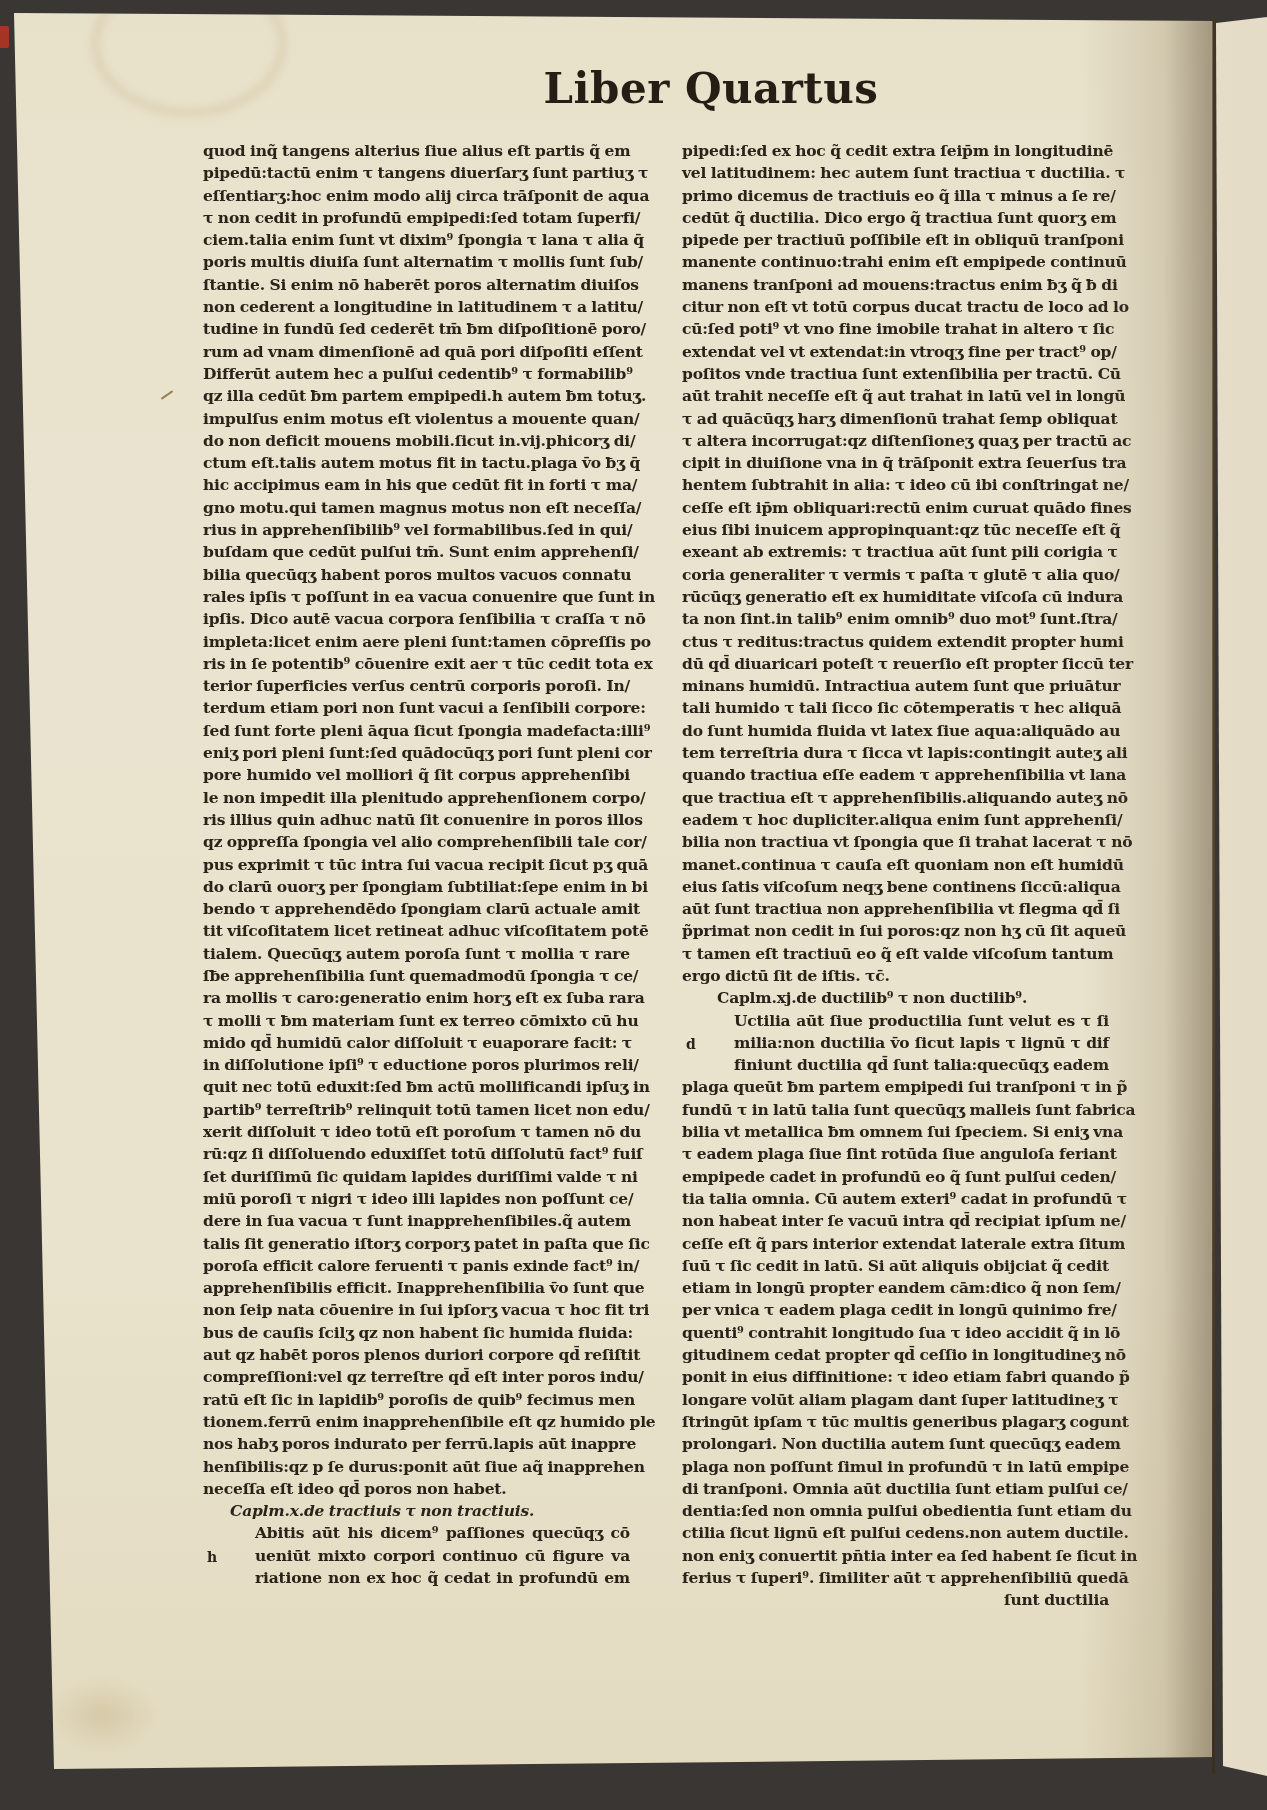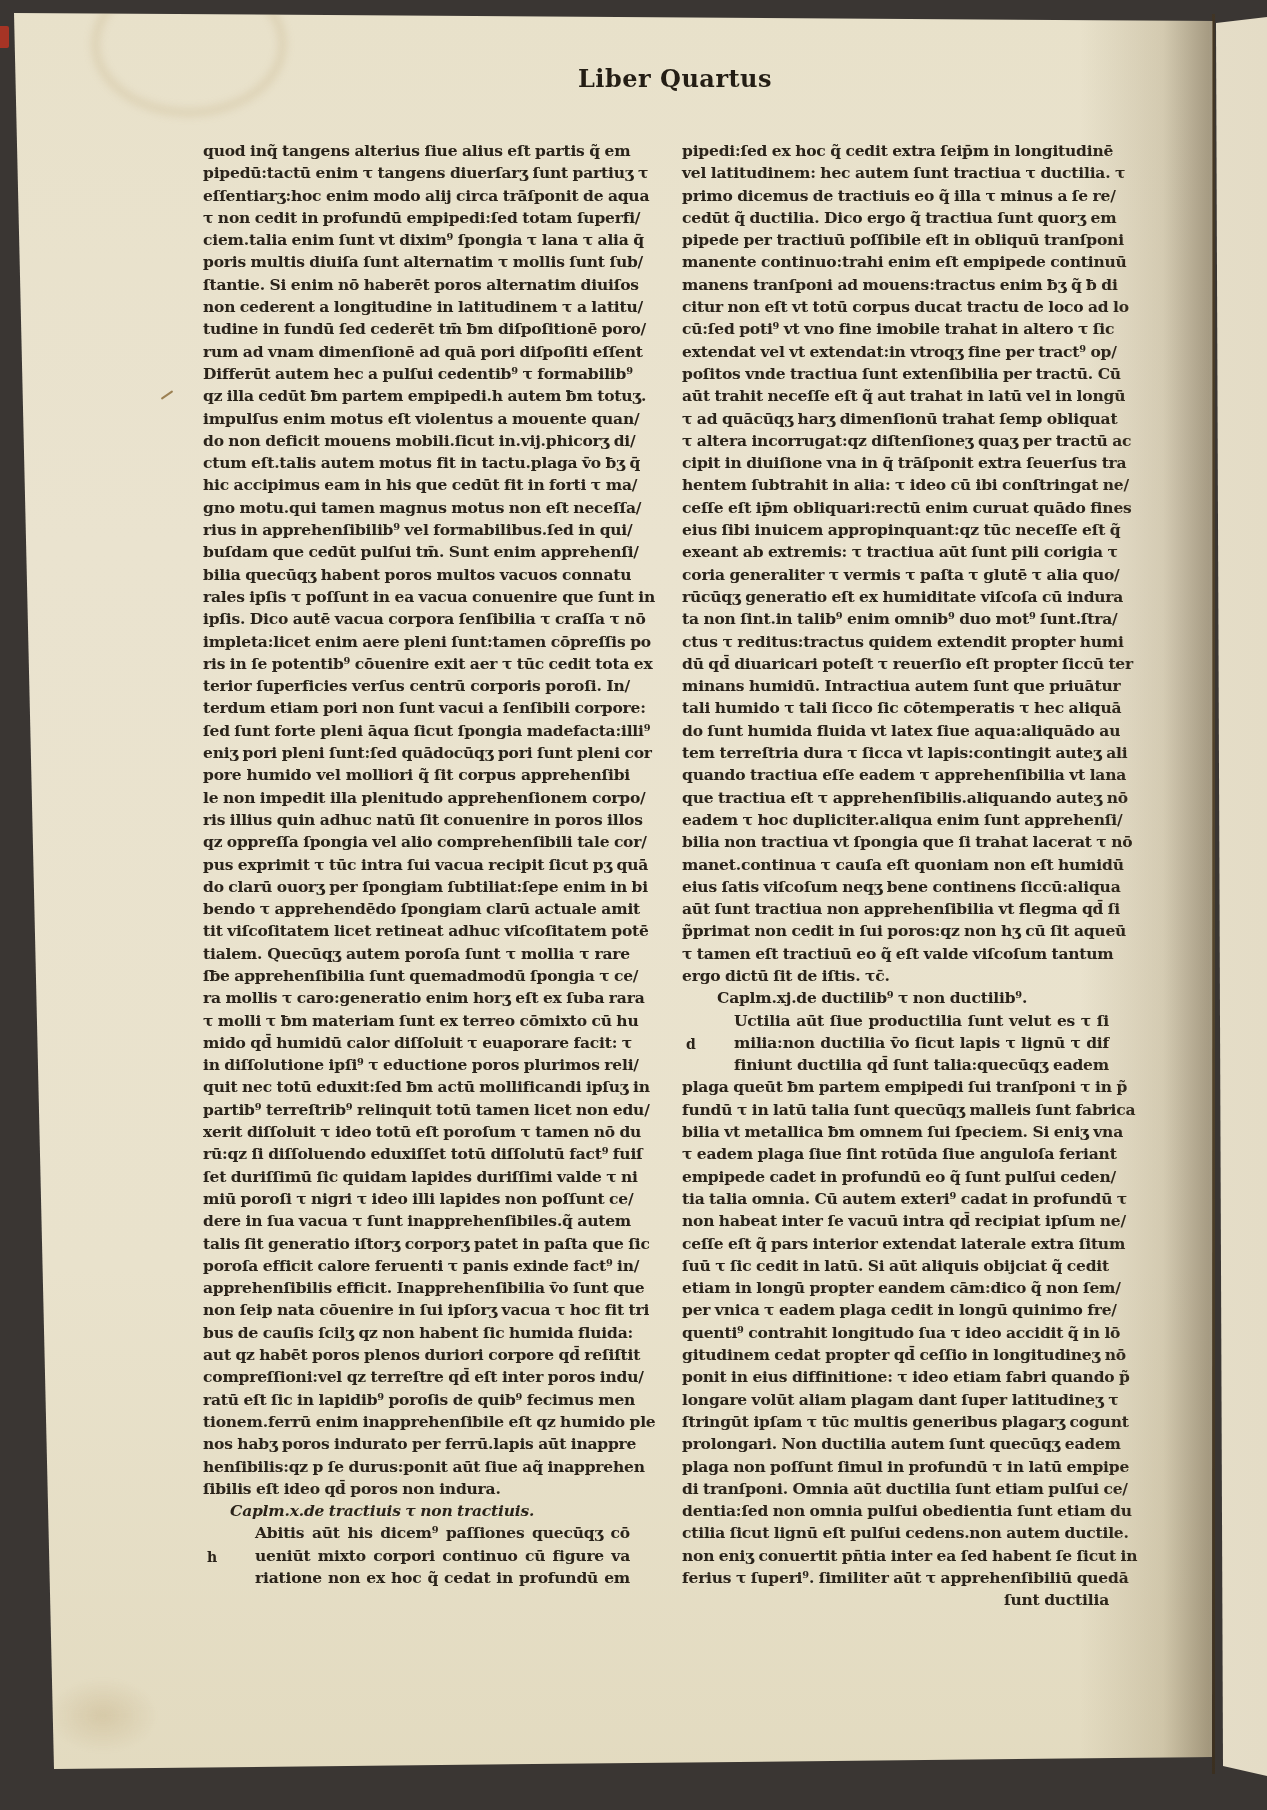--- a/index.html
+++ b/index.html
@@ -44,22 +44,22 @@
   .pen-mark{
     position:absolute;left:160px;top:394px;width:14px;height:2px;
     background:rgba(130,96,42,.75);transform:rotate(-35deg);border-radius:2px;
   }
   #red-tab{
     position:absolute;left:0;top:26px;width:9px;height:22px;
     background:#a63425;border-radius:0 2px 2px 0;
   }
   
   #header-title{
-    position:absolute;left:675px;top:64px;transform:translateX(-50%);
-    font-weight:bold;font-size:24px;color:#241e15;letter-spacing:.5px;
+    position:absolute;left:711px;top:64px;transform:translateX(-50%);
+    font-weight:bold;font-size:42px;color:#241e15;letter-spacing:.5px;
     white-space:nowrap;
   }
   .col{
     position:absolute;top:140px;width:427px;
     font-weight:bold;font-size:15.5px;line-height:22.3px;
     color:#2a231a;letter-spacing:-0.2px;word-spacing:-0.6px;
     text-rendering:optimizeLegibility;
   }
   #left-col{left:203px;}
   #right-col{left:682px;}
@@ -138,21 +138,21 @@
       <div class="ln j">poroſa efficit calore feruenti τ panis exinde  fact⁹  in/</div>
       <div class="ln j">apprehenſibilis efficit. Inapprehenſibilia v̄o ſunt que</div>
       <div class="ln j">non ſeip nata cōuenire in ſui ipſorʒ vacua τ hoc fit tri</div>
       <div class="ln j">bus de cauſis ſcilʒ qz non habent  ſic humida  fluida:</div>
       <div class="ln j">aut qz habēt poros plenos duriori corpore qd̄  reſiſtit</div>
       <div class="ln j">compreſſioni:vel qz terreſtre qd̄ eſt inter poros  indu/</div>
       <div class="ln j">ratū eſt ſic in lapidib⁹ poroſis de quib⁹ fecimus men</div>
       <div class="ln j">tionem.ferrū enim inapprehenſibile eſt qz humido ple</div>
       <div class="ln j">nos habʒ poros indurato per ferrū.lapis aūt inappre</div>
       <div class="ln j">henſibilis:qz p ſe durus:ponit aūt ſiue aq̃  inapprehen</div>
-      <div class="ln l">ſibilis eſt ideo qd̄ poros non indura.</div>
+      <div class="ln l">neceſſa eſt ideo qd̄ poros non habet.</div>
       <div class="ln hl1">Caplm.x.de tractiuis τ non tractiuis.</div>
       <div class="ln i">Abitis aūt his dicem⁹ paſſiones quecūqʒ cō</div>
       <div class="ln i"><span class="guide">h</span><span>ueniūt mixto corpori continuo cū figure va</span></div>
       <div class="ln i">riatione non ex hoc q̃ cedat in profundū em</div>
     </div>
   <div id="right-col" class="col">
       <div class="ln j">pipedi:ſed ex hoc q̃ cedit extra ſeip̄m in  longitudinē</div>
       <div class="ln j">vel latitudinem: hec autem ſunt tractiua τ ductilia. τ</div>
       <div class="ln j">primo dicemus de tractiuis eo q̃ illa τ  minus a ſe re/</div>
       <div class="ln j">cedūt q̃ ductilia. Dico ergo q̃ tractiua ſunt quorʒ em</div>

